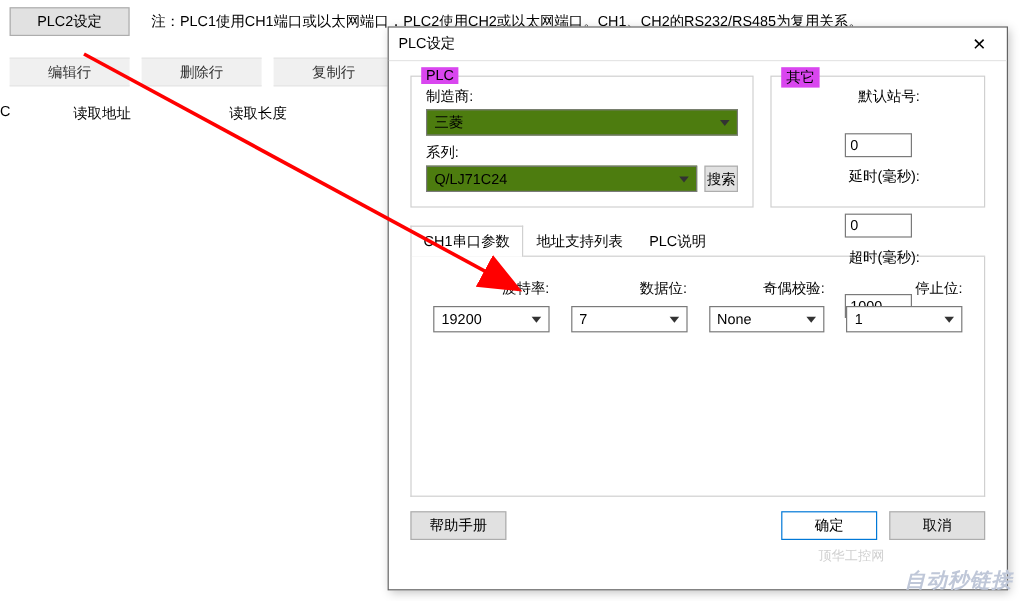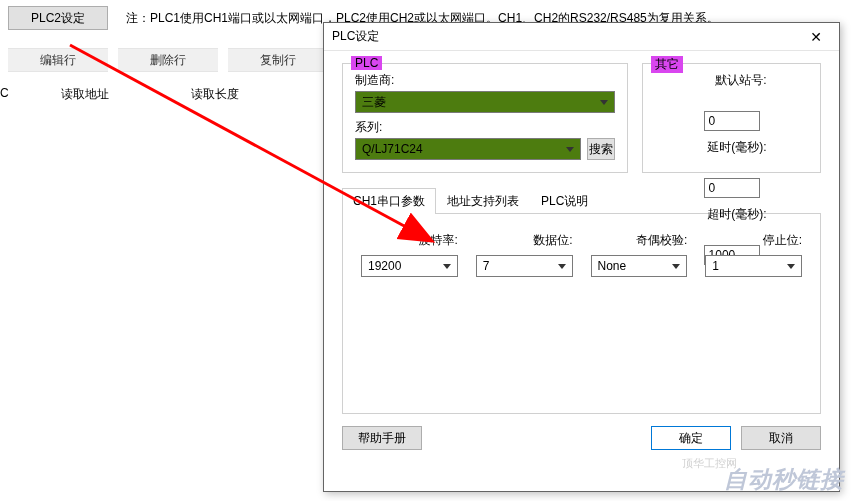--- a/index.html
+++ b/index.html
@@ -40,21 +40,21 @@
 .param-row { display: flex; gap: 18px; }
 .param-col { display: flex; flex-direction: column; gap: 6px; flex: 1; }
 .param-col .select { background: #fff; }
 
 .footer { display: flex; align-items: center; padding: 12px 18px 0 18px; gap: 10px; }
 .footer .spacer { flex: 1; }
 .dlg-btn { width: 80px; height: 24px; border: 1px solid #adadad; background: #e1e1e1; display: flex; align-items: center; justify-content: center; cursor: pointer; }
 .dlg-btn.primary { border: 1.5px solid #0078d7; background: #fff; }
 
 .arrow { position: absolute; left: 60px; top: 40px; width: 400px; height: 220px; pointer-events: none; }
-.watermark { position: absolute; right: 8px; bottom: 6px; color: #bfc7d8; font-size: 23px; font-style: italic; font-weight: 600; letter-spacing: 1px; pointer-events: none; }
+.watermark { position: absolute; right: 8px; bottom: 6px; color: #bfc7d8; font-size: 17px; font-style: italic; font-weight: 600; letter-spacing: 1px; pointer-events: none; }
 .wm2 { position: absolute; right: 115px; bottom: 30px; color: #d0d0d0; font-size: 11px; pointer-events:none; }
 </style>
 </head>
 <body>
 
 <div class="top-row">
   <div class="plc2-btn">PLC2设定</div>
   <div class="note">注：PLC1使用CH1端口或以太网端口，PLC2使用CH2或以太网端口。CH1、CH2的RS232/RS485为复用关系。</div>
 </div>
 

